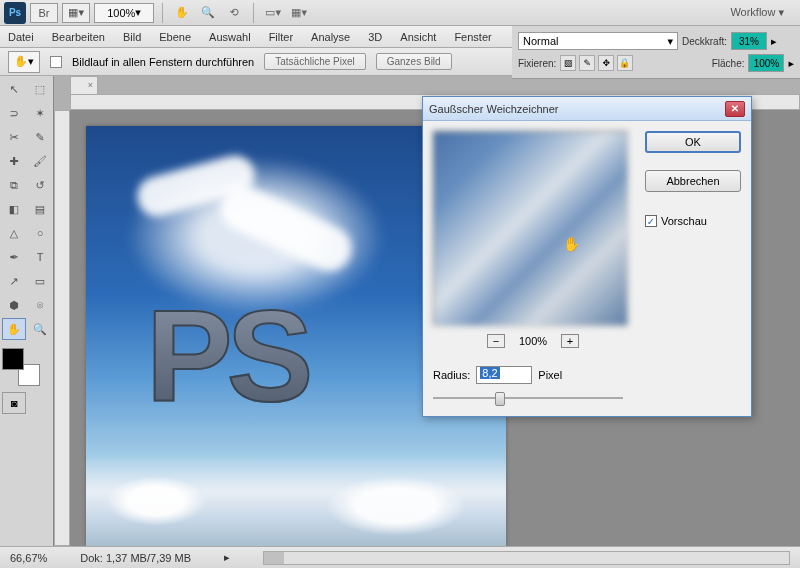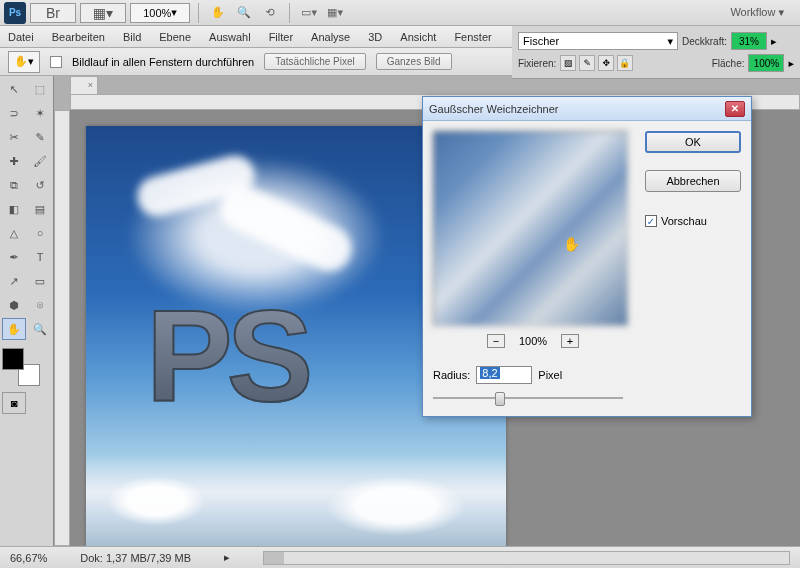--- a/index.html
+++ b/index.html
@@ -1,21 +1,21 @@
 <!DOCTYPE html>
 <html><head>
 <meta charset="utf-8">
 <style>
 * { margin: 0; padding: 0; box-sizing: border-box; font-family: "Segoe UI", Tahoma, sans-serif; font-size: 11px; }
 body { width: 800px; height: 568px; background: #d4d4d4; position: relative; overflow: hidden; }
 
 
 .topbar1 { height: 26px; background: linear-gradient(#e8e8e8,#d8d8d8); display: flex; align-items: center; padding: 0 4px; gap: 4px; border-bottom: 1px solid #aaa; }
 .ps-logo { width: 22px; height: 22px; background: #1a3a5c; border-radius: 3px; display: flex; align-items: center; justify-content: center; color: #6bbfff; font-weight: bold; font-size: 10px; }
-.tb1-btn { width: 46px; height: 20px; border: 1px solid #999; background: #eee; display: flex; align-items: center; justify-content: center; font-size: 14px; color: #555; }
+.tb1-btn { width: 28px; height: 20px; border: 1px solid #999; background: #eee; display: flex; align-items: center; justify-content: center; font-size: 11px; color: #555; }
 .tb1-zoom { width: 60px; height: 20px; border: 1px solid #999; background: #f5f5f5; display: flex; align-items: center; justify-content: center; }
 .tb1-sep { width: 1px; height: 20px; background: #aaa; margin: 0 4px; }
 .icon-btn { width: 22px; height: 20px; display: flex; align-items: center; justify-content: center; color: #666; }
 .wf-dropdown { margin-left: auto; padding: 2px 12px; font-size: 11px; color: #555; }
 
 
 .menubar { height: 22px; background: linear-gradient(#f0f0f0,#e0e0e0); display: flex; align-items: center; padding: 0 8px; gap: 18px; border-bottom: 1px solid #aaa; }
 .menubar span { color: #333; cursor: default; }
 
 
@@ -53,21 +53,21 @@
 .clouds-bottom::after { content:''; position:absolute; bottom:10px; right:40px; width:140px; height:60px; background: radial-gradient(ellipse, rgba(255,255,255,0.9) 40%, transparent 70%); border-radius:50%; }
 
 
 .right-panels { position: absolute; top: 26px; right: 0; width: 288px; z-index: 5; }
 .panel-hdr { height: 20px; background: linear-gradient(#b8b8b8,#a0a0a0); display: flex; align-items: center; padding: 0 6px; border-bottom: 1px solid #888; }
 .panel-tab { background: #d0d0d0; padding: 2px 10px; font-size: 10px; color: #333; height: 18px; display: flex; align-items: center; border-right: 1px solid #888; }
 .panel-menu-icon { margin-left: auto; color: #555; cursor: default; font-size: 12px; }
 .panel-body { background: #d4d4d4; padding: 4px 6px; border-bottom: 1px solid #999; }
 .panel-row { display: flex; align-items: center; gap: 4px; height: 22px; }
 .dropdown { flex: 1; max-width: 160px; height: 18px; border: 1px solid #999; background: #fff; padding: 0 4px; display: flex; align-items: center; justify-content: space-between; font-size: 10px; }
-.numinput { width: 36px; height: 18px; border: 1px solid #999; background: #22c55e; text-align: center; font-size: 10px; display: flex; align-items: center; justify-content: center; }
+.numinput { width: 36px; height: 18px; border: 1px solid #999; background: #14b8a6; text-align: center; font-size: 10px; display: flex; align-items: center; justify-content: center; }
 .label-r { font-size: 10px; color: #333; }
 .lock-icons { display: flex; gap: 3px; }
 .lock-icons span { width: 16px; height: 16px; border: 1px solid #aaa; background: #e5e5e5; display: flex; align-items: center; justify-content: center; font-size: 9px; }
 
 .collapsed-dock { position: absolute; top: 122px; right: 0; width: 34px; background: #d4d4d4; }
 .dock-grip { height: 8px; background: linear-gradient(#c0c0c0,#a8a8a8); border-bottom: 1px solid #888; }
 .dock-slot { height: 46px; border-bottom: 1px solid #aaa; display: flex; align-items: center; justify-content: center; }
 .dock-icon { width: 22px; height: 22px; background: #e0e0e0; border: 1px solid #999; }
 
 
@@ -134,21 +134,21 @@
   <span class="checkbox"></span>
   <span>Bildlauf in allen Fenstern durchführen</span>
   <button class="opt-btn">Tatsächliche Pixel</button>
   <button class="opt-btn">Ganzes Bild</button>
 </div>
 
 <div class="right-panels">
   <div class="panel-body">
     <div class="panel-row">
       <div class="dropdown">
-          <span>Fischer</span>
+          <span>Normal</span>
           <span>▾</span>
         </div>
       <span class="label-r">Deckkraft:</span>
       <div class="numinput">31%</div>
       <span>▸</span>
     </div>
     <div class="panel-row">
       <span class="label-r">Fixieren:</span>
       <div class="lock-icons">
         <span>▧</span>

